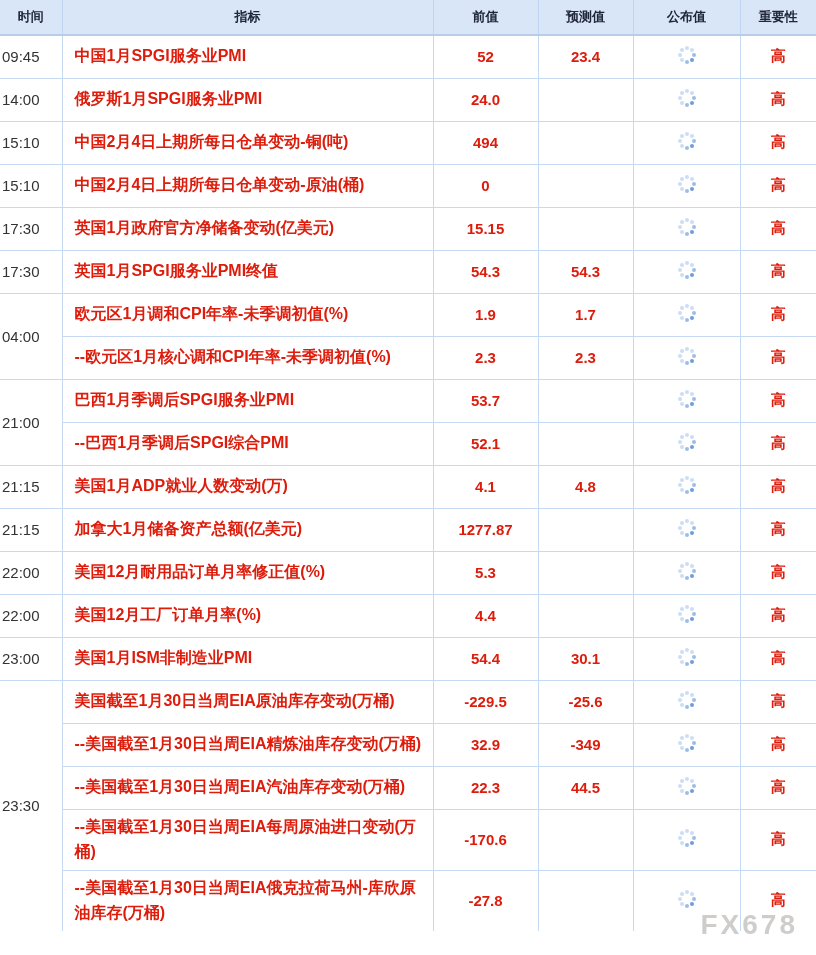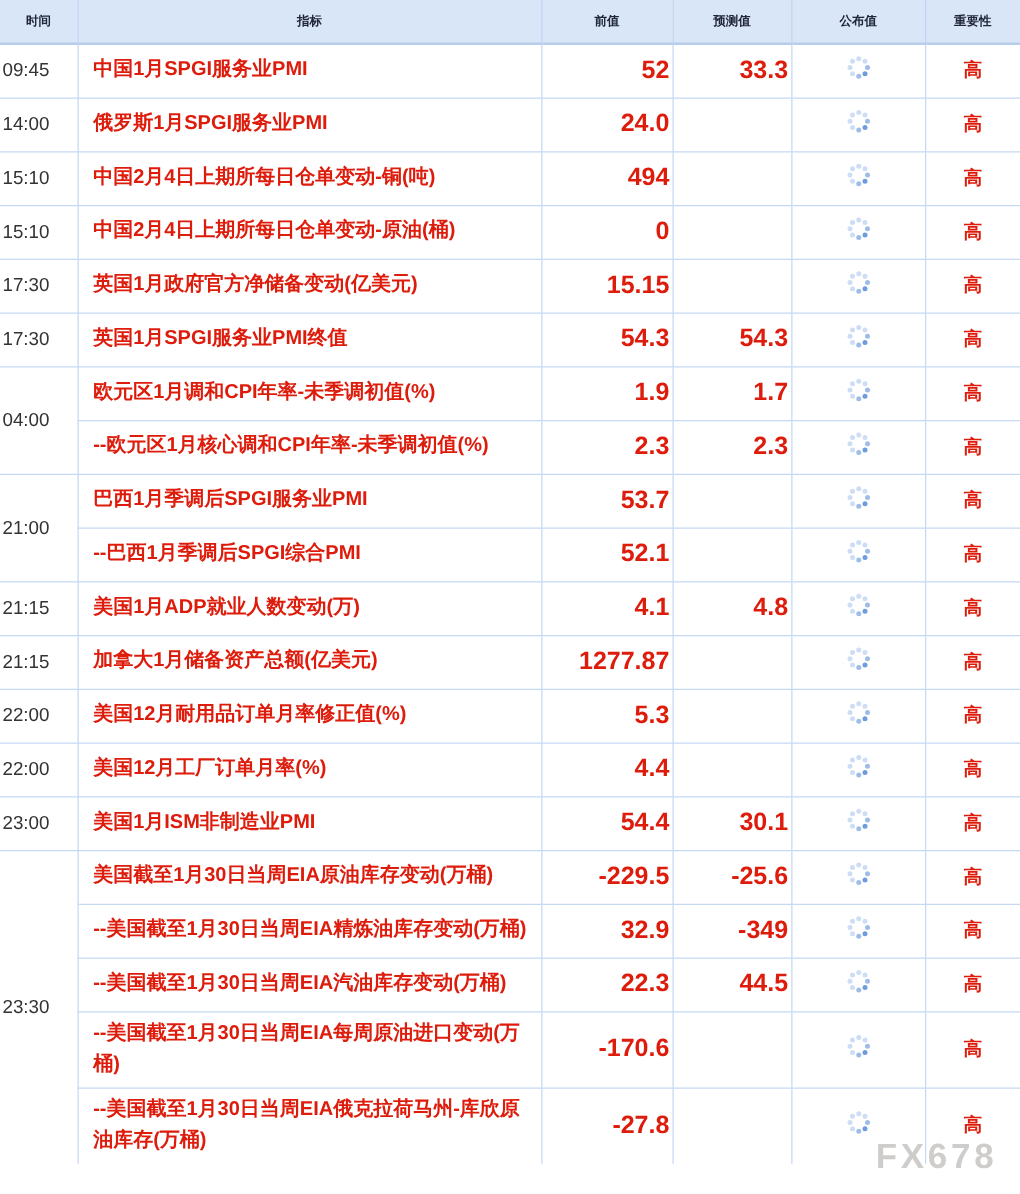--- a/index.html
+++ b/index.html
@@ -23,21 +23,21 @@
   }
   table.calendar{
     width:816px;
     border-collapse:collapse;
     border:hidden;
     table-layout:fixed;
   }
   th{
     background:var(--header-bg);
     color:var(--header-text);
-    font-size:10px;
+    font-size:13px;
     font-weight:bold;
     height:35px;
     border:1px solid #c0d4ef;
     border-bottom:2px solid #b7cdea;
     text-align:center;
     padding:0;
   }
   td{
     border:1px solid var(--border);
     background:#ffffff;
@@ -54,23 +54,23 @@
   td.c-ind{
     color:var(--accent-red);
     font-size:16px;
     font-weight:bold;
     text-align:left;
     padding:4px 8px 4px 12px;
     line-height:1.55;
   }
   td.c-val{
     color:var(--accent-red);
-    font-size:20px;
-    font-weight:bold;
-    text-align:right;
+    font-size:15px;
+    font-weight:bold;
+    text-align:center;
   }
   td.c-imp{
     color:var(--accent-red);
     font-size:15px;
     font-weight:bold;
     text-align:center;
   }
   td.c-pub{text-align:center;}
   .spinner{
     display:inline-block;
@@ -122,21 +122,21 @@
       <th>预测值</th>
       <th>公布值</th>
       <th>重要性</th>
     </tr>
   </thead>
   <tbody>
     <tr class="row">
       <td class="c-time">09:45</td>
       <td class="c-ind">中国1月SPGI服务业PMI</td>
       <td class="c-val">52</td>
-      <td class="c-val">33.3</td>
+      <td class="c-val">23.4</td>
       <td class="c-pub"><span class="spinner"></span></td>
       <td class="c-imp">高</td>
     </tr>
     <tr class="row">
       <td class="c-time">14:00</td>
       <td class="c-ind">俄罗斯1月SPGI服务业PMI</td>
       <td class="c-val">24.0</td>
       <td class="c-val"></td>
       <td class="c-pub"><span class="spinner"></span></td>
       <td class="c-imp">高</td>

